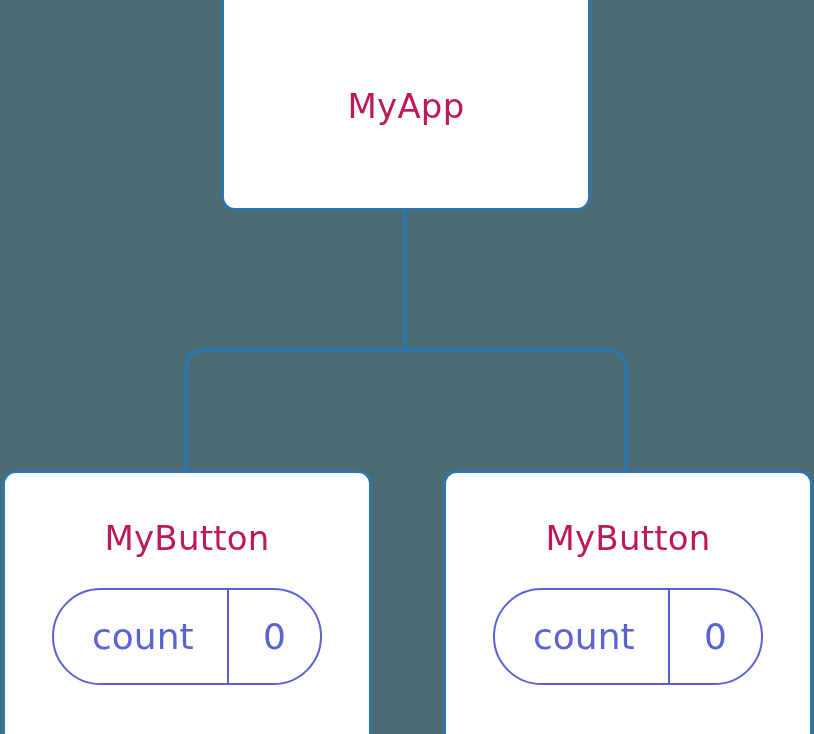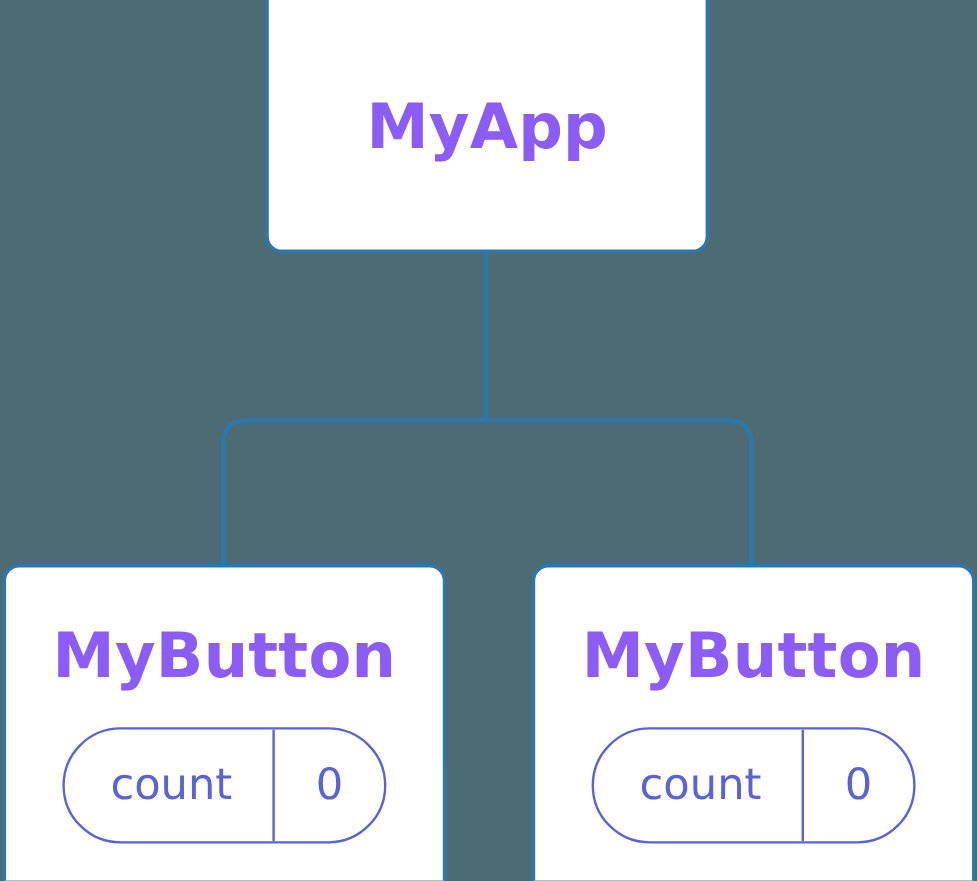--- a/index.html
+++ b/index.html
@@ -55,23 +55,23 @@
   }
 
   .node-leaf-right {
     left: 443px;
     top: 470px;
     width: 370px;
     height: 290px;
   }
 
   .node-title {
-    color: #8b5cf6;
-    font-size: 52px;
-    font-weight: 700;
+    color: #be185d;
+    font-size: 34px;
+    font-weight: 400;
     letter-spacing: 0.2px;
     line-height: 1;
     white-space: nowrap;
   }
 
   .node-root .node-title {
     margin-top: 34px;
   }
 
   .node-leaf-left .node-title,

